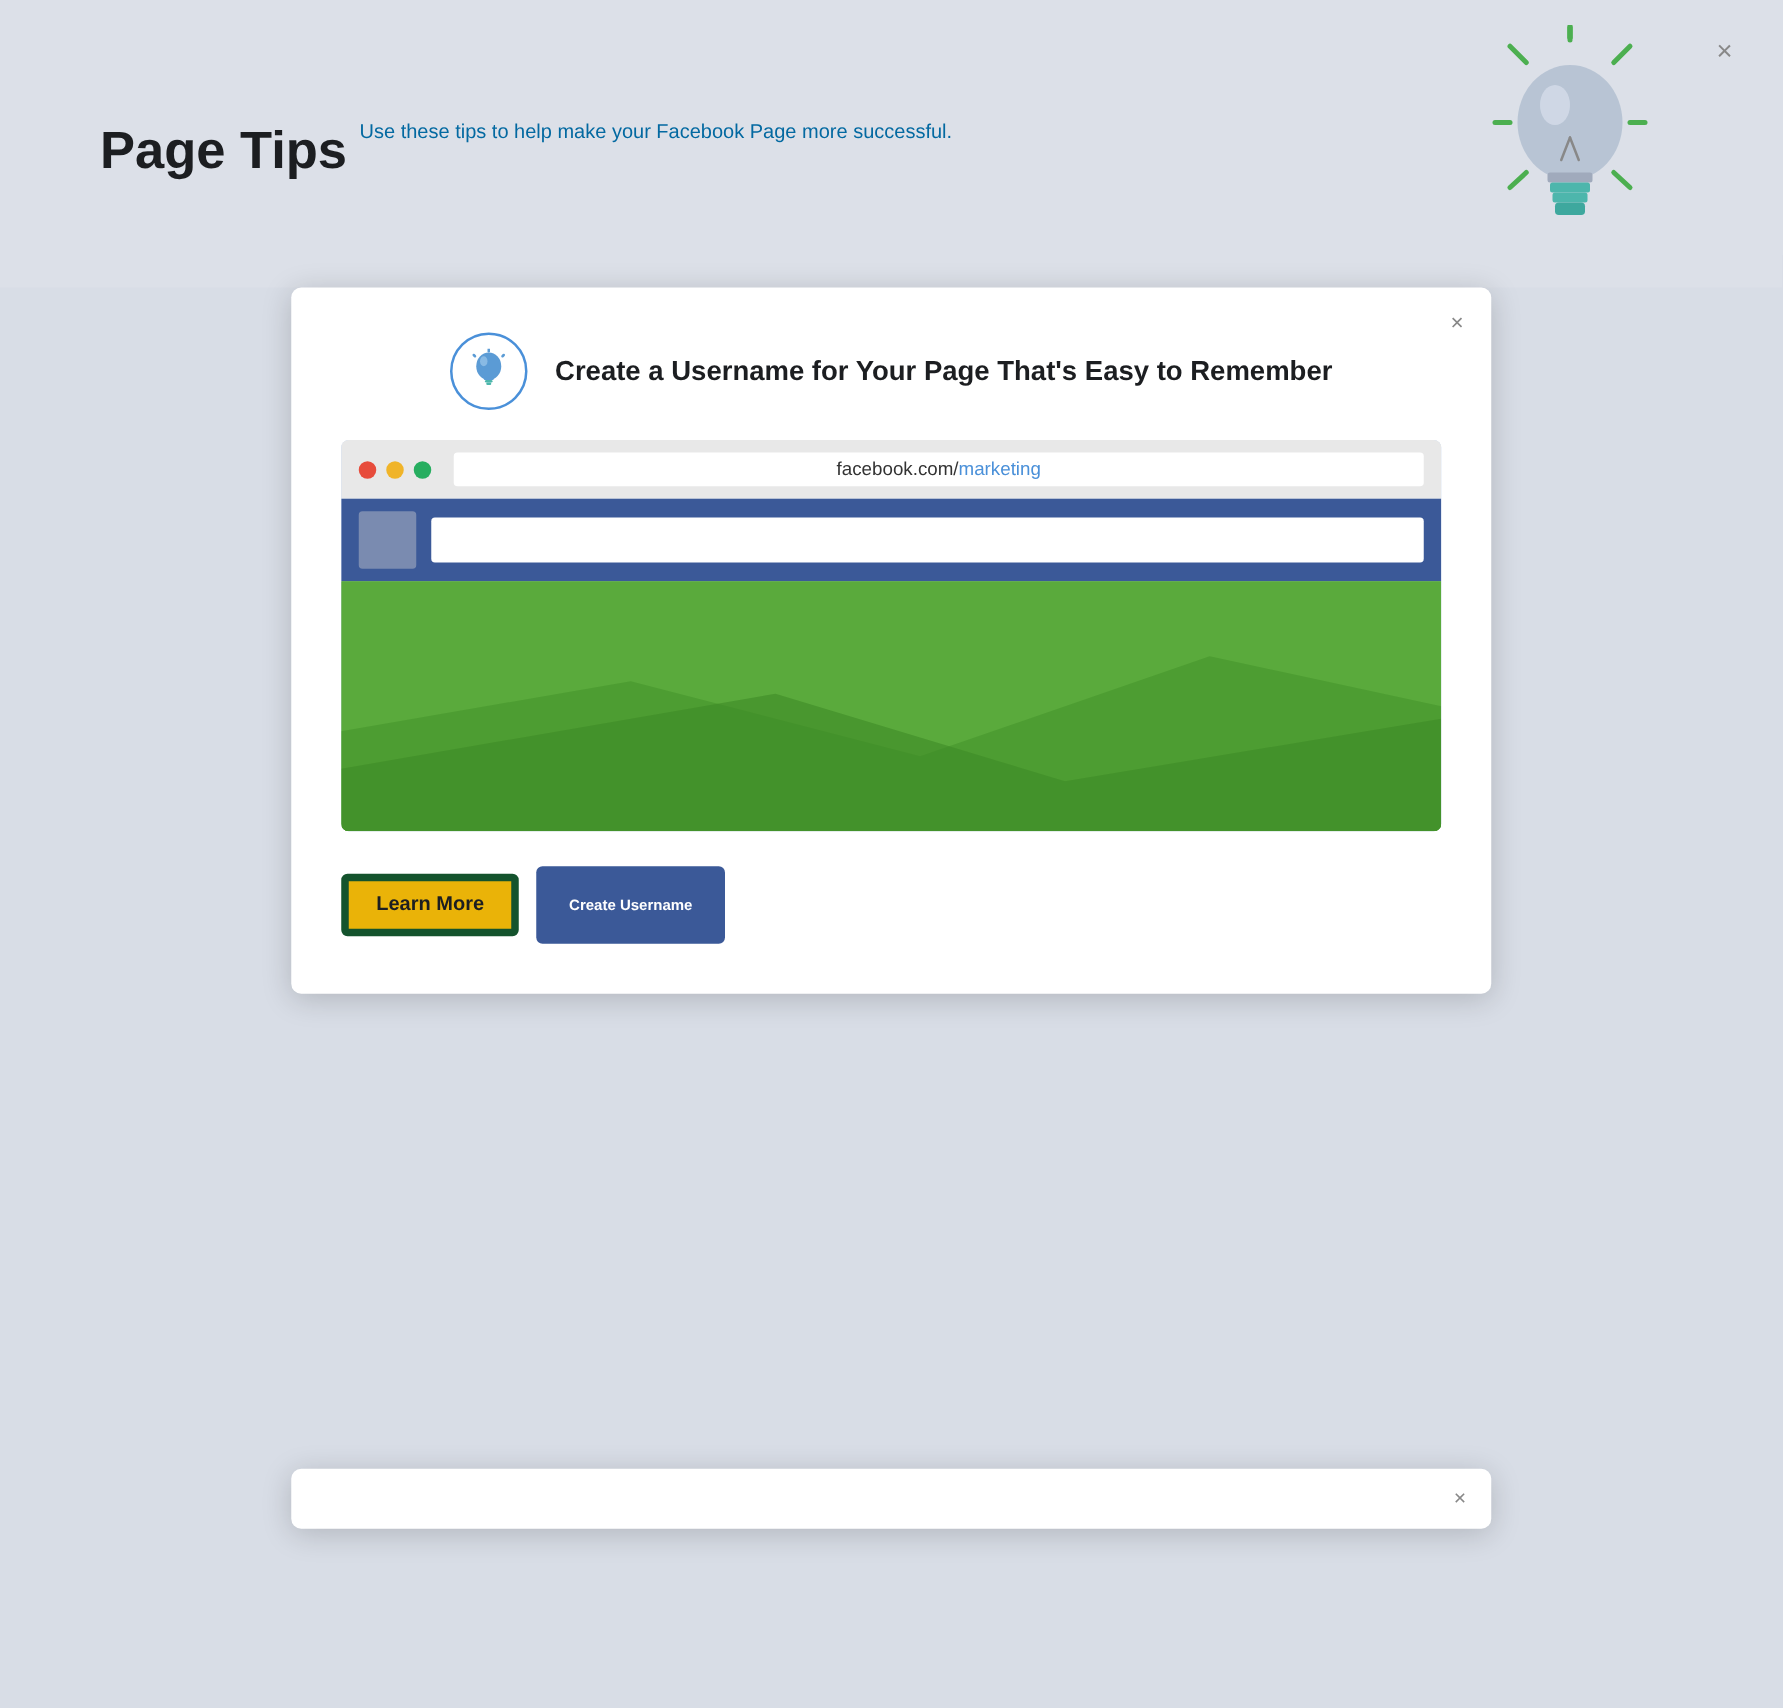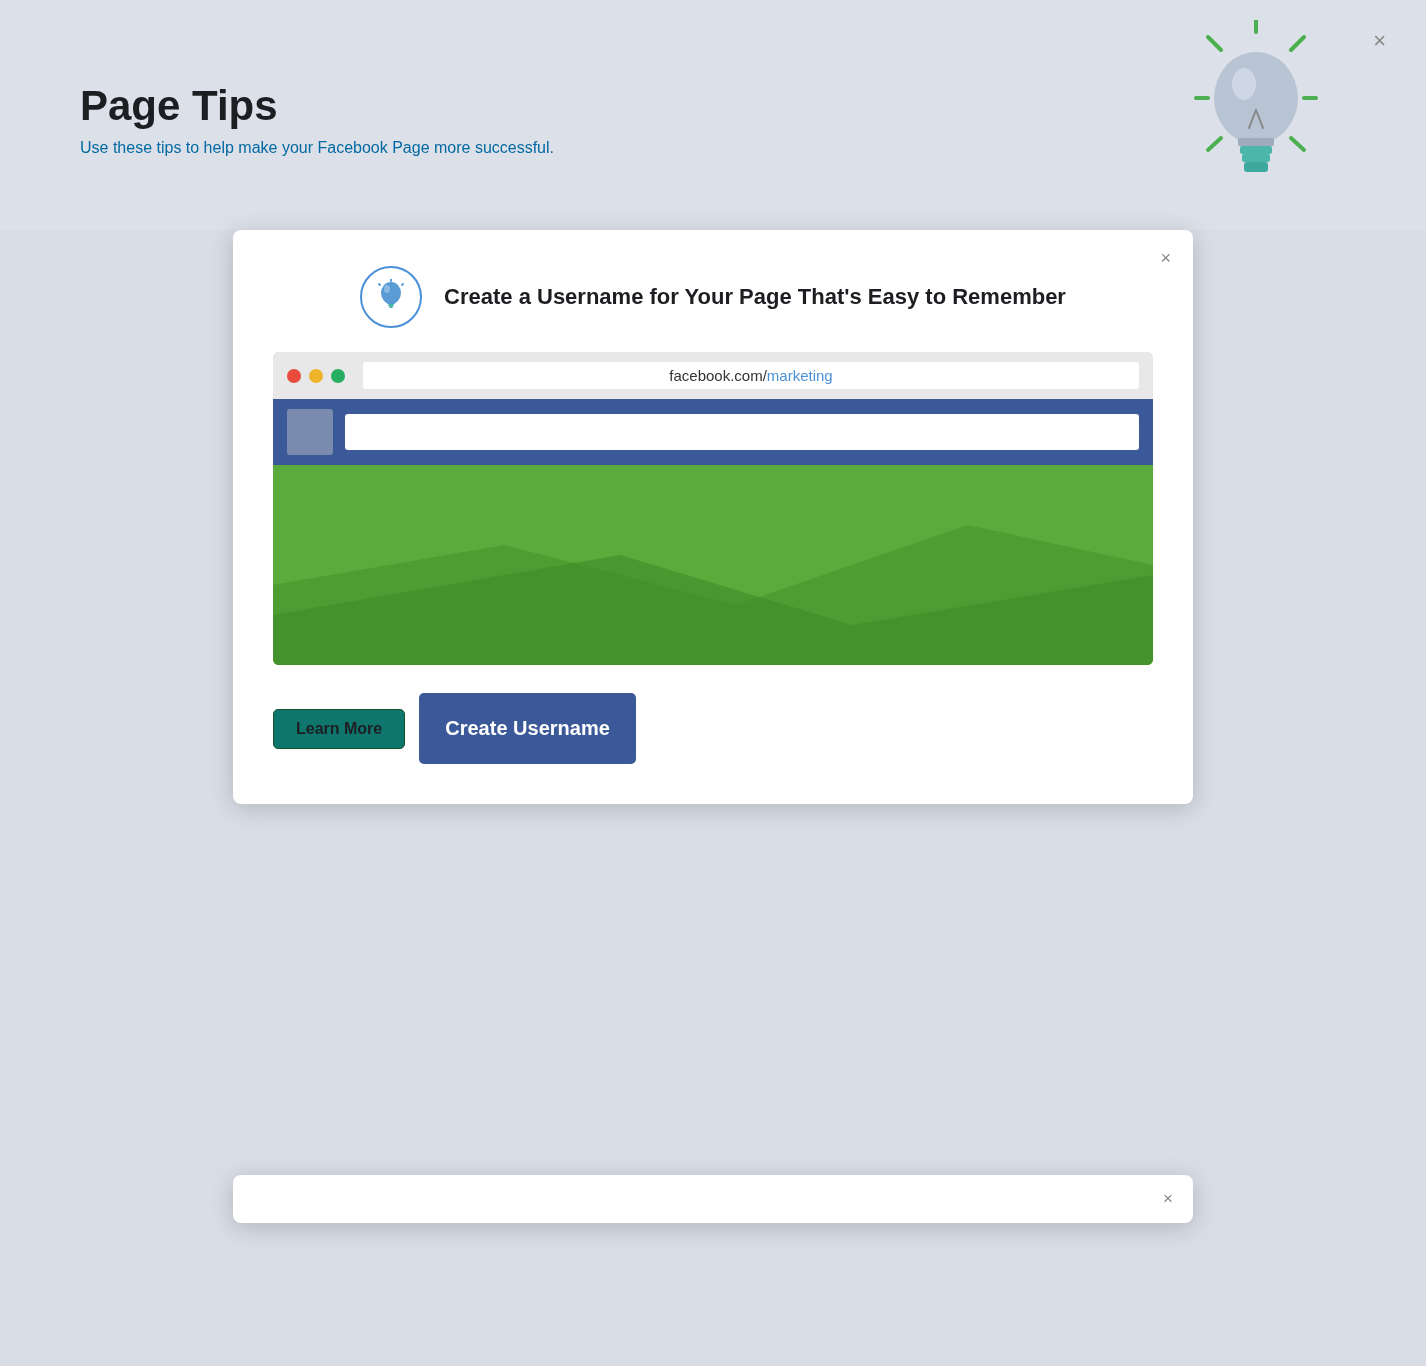--- a/index.html
+++ b/index.html
@@ -21,21 +21,21 @@
       height: 230px;
       background: #dce0e8;
       display: flex;
       align-items: center;
       justify-content: space-between;
       padding: 40px 60px 30px 80px;
     }
 
     .page-tips-text-block {
       display: flex;
-      flex-direction: column;
+      flex-direction: row;
       gap: 10px;
     }
 
     .page-tips-title {
       font-size: 42px;
       font-weight: 700;
       color: #1c1e21;
       line-height: 1.1;
     }
 
@@ -198,35 +198,35 @@
 
     
     .button-row {
       display: flex;
       gap: 14px;
       align-items: center;
     }
 
     .btn-learn-more {
       padding: 10px 22px;
-      border: 1px solid #14532d;
-      background: #0f766e;
+      border: 6px solid #14532d;
+      background: #eab308;
       border-radius: 5px;
       font-size: 16px;
       font-weight: 600;
       color: #1c1e21;
       cursor: pointer;
     }
 
     .btn-create-username {
       padding: 24px 26px;
       background: #3b5998;
       border: none;
       border-radius: 5px;
-      font-size: 20px;
+      font-size: 12px;
       font-weight: 700;
       color: #fff;
       cursor: pointer;
     }
 
     
     .modal-card-partial {
       position: absolute;
       top: 1175px;
       left: 50%;

